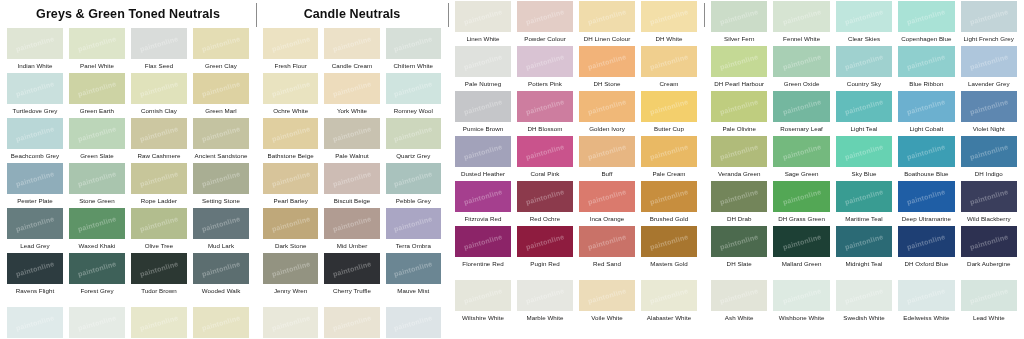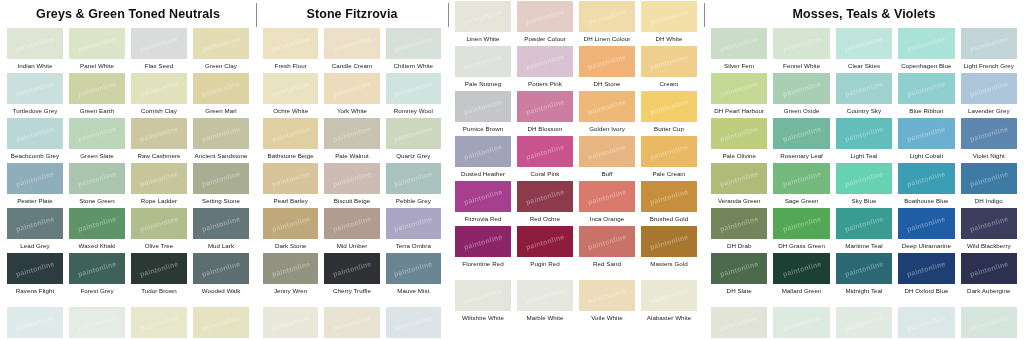--- a/index.html
+++ b/index.html
@@ -262,21 +262,21 @@
         </div>
         <div class="cell">
           <div class="swatch" style="background: rgb(230, 227, 195);">
             <div class="wm">paintonline</div>
           </div>
           <div class="swatch-label">Grecian White</div>
         </div>
       </div>
     </div>
     <div class="group" style="width: 18.75%;">
-      <div class="group-header">Stone Fitzrovia</div>
+      <div class="group-header">Candle Neutrals</div>
       <div class="grid" style="grid-template-columns: repeat(3, 1fr);">
         <div class="cell">
           <div class="swatch" style="background: rgb(236, 226, 194);">
             <div class="wm">paintonline</div>
           </div>
           <div class="swatch-label">Fresh Flour</div>
         </div>
         <div class="cell">
           <div class="swatch" style="background: rgb(236, 225, 200);">
             <div class="wm">paintonline</div>
@@ -567,21 +567,20 @@
         </div>
         <div class="cell">
           <div class="swatch" style="background: rgb(233, 233, 212);">
             <div class="wm">paintonline</div>
           </div>
           <div class="swatch-label">Alabaster White</div>
         </div>
       </div>
     </div>
     <div class="group" style="width: 31.25%;">
-      <div class="group-header">Mosses, Teals &amp; Violets</div>
       <div class="grid" style="grid-template-columns: repeat(5, 1fr);">
         <div class="cell">
           <div class="swatch" style="background: rgb(203, 220, 200);">
             <div class="wm">paintonline</div>
           </div>
           <div class="swatch-label">Silver Fern</div>
         </div>
         <div class="cell">
           <div class="swatch" style="background: rgb(214, 228, 210);">
             <div class="wm">paintonline</div>

